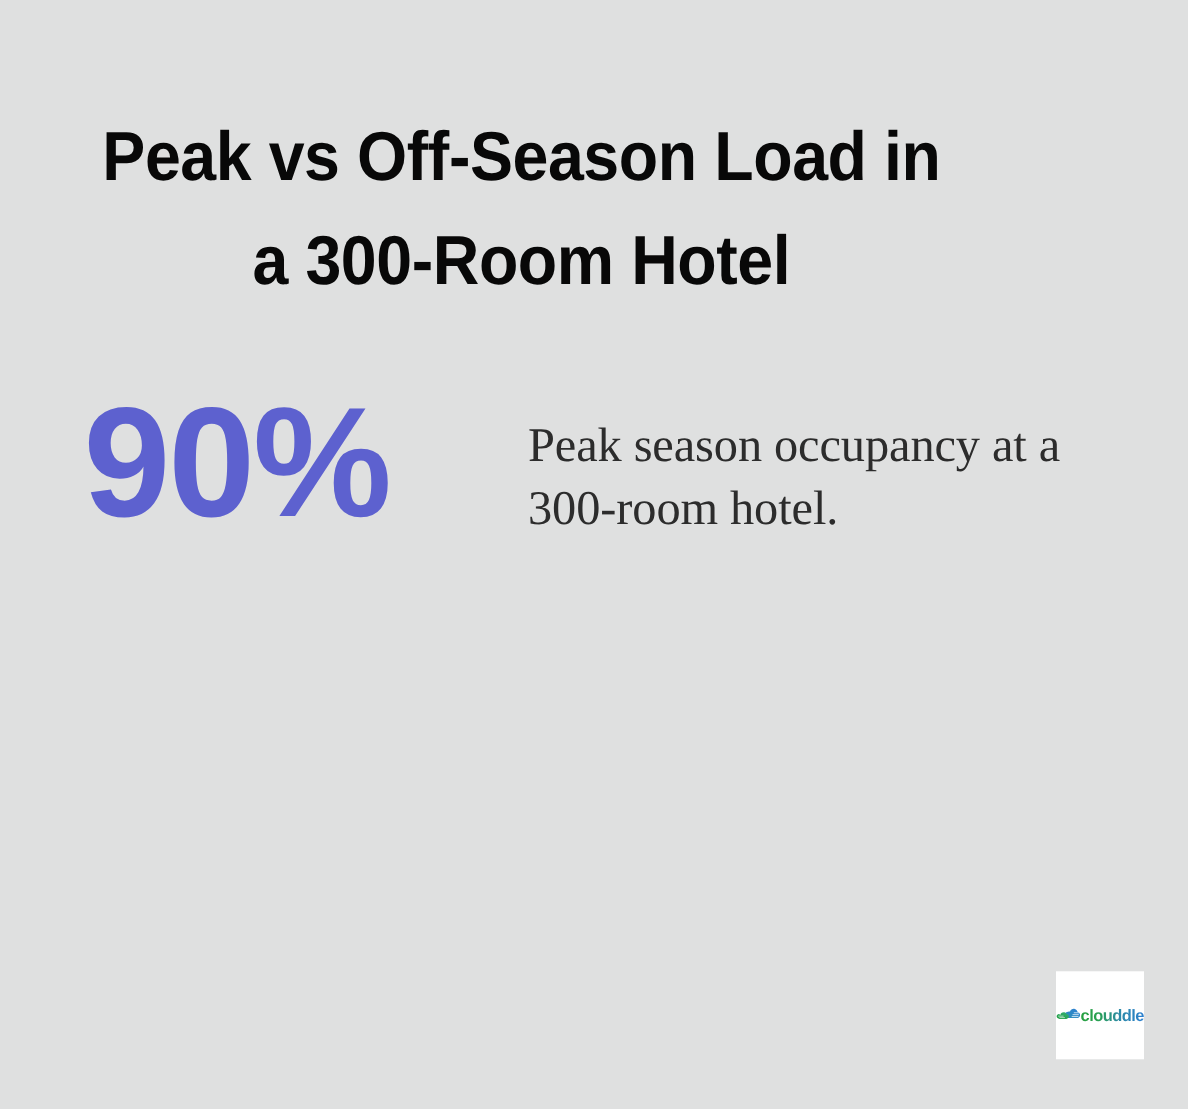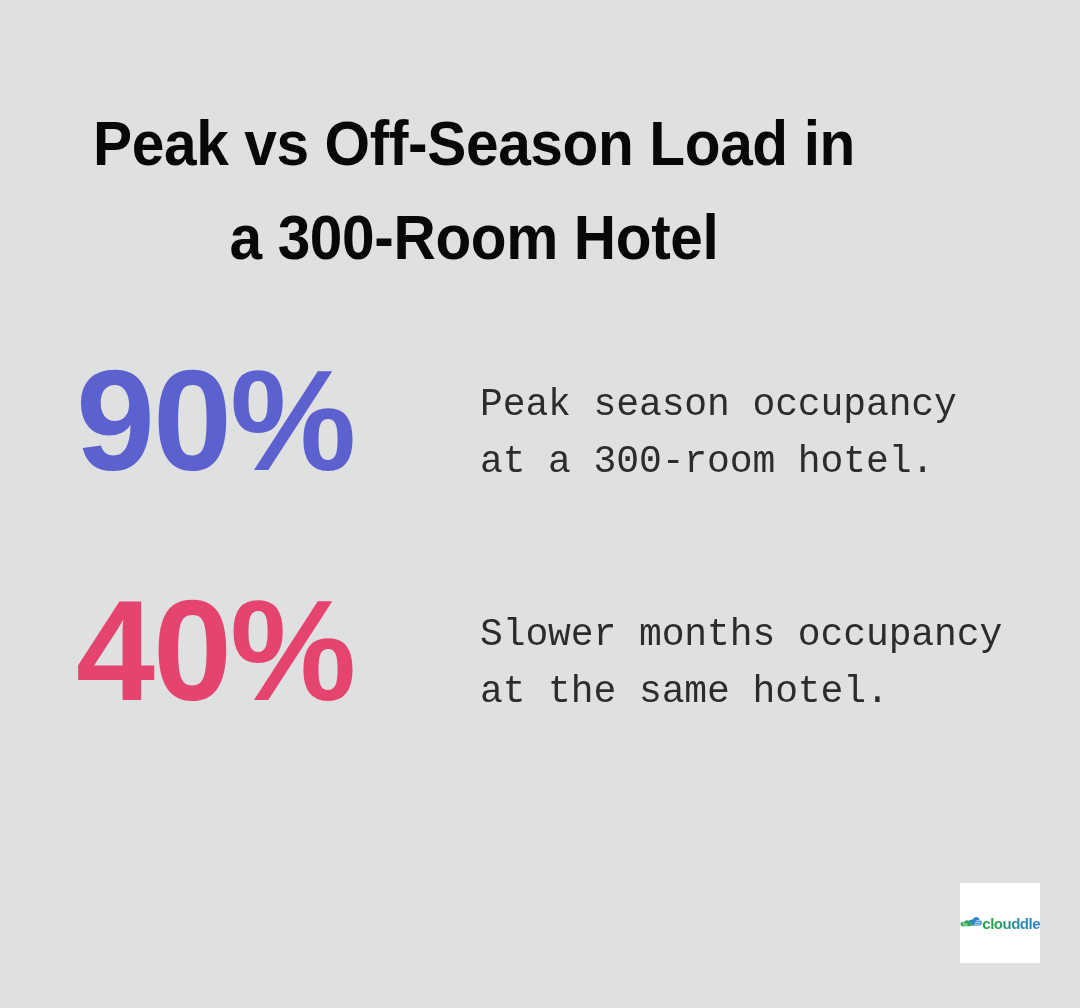--- a/index.html
+++ b/index.html
@@ -60,22 +60,22 @@
     letter-spacing: -2px;
     width: 404px;
     flex: 0 0 404px;
     white-space: nowrap;
   }
   .stat-figure.purple { color: #5d61cf; }
   .stat-figure.pink   { color: #e5446e; }
 
   .stat-desc {
     flex: 1 1 auto;
-    font-family: Liberation Mono, monospace;
-    font-size: 38px;
+    font-family: Liberation Serif, serif;
+    font-size: 44px;
     line-height: 57px;
     color: #2c2c2c;
     letter-spacing: -0.1px;
     padding-top: 14px;
     max-width: 530px;
   }
 
   
   .logo-box {
     position: absolute;
@@ -115,24 +115,20 @@
   <span class="title-line">a 300-Room Hotel</span>
 </div>
 
 <div class="stats">
 
   <div class="stat-row row-1">
     <div class="stat-figure purple">90%</div>
     <div class="stat-desc">Peak season occupancy at a 300-room hotel.</div>
   </div>
 
-  <div class="stat-row row-2">
-    <div class="stat-figure pink">40%</div>
-    <div class="stat-desc">Slower months occupancy at the same hotel.</div>
-  </div>
 
 </div>
 
 <div class="logo-box">
   <svg class="logo-mark" viewBox="0 0 116 68">
     <defs>
       <linearGradient id="gGreen" x1="0" y1="1" x2="1" y2="0">
         <stop offset="0%" stop-color="#1f9d3d"></stop>
         <stop offset="100%" stop-color="#36b07a"></stop>
       </linearGradient>

